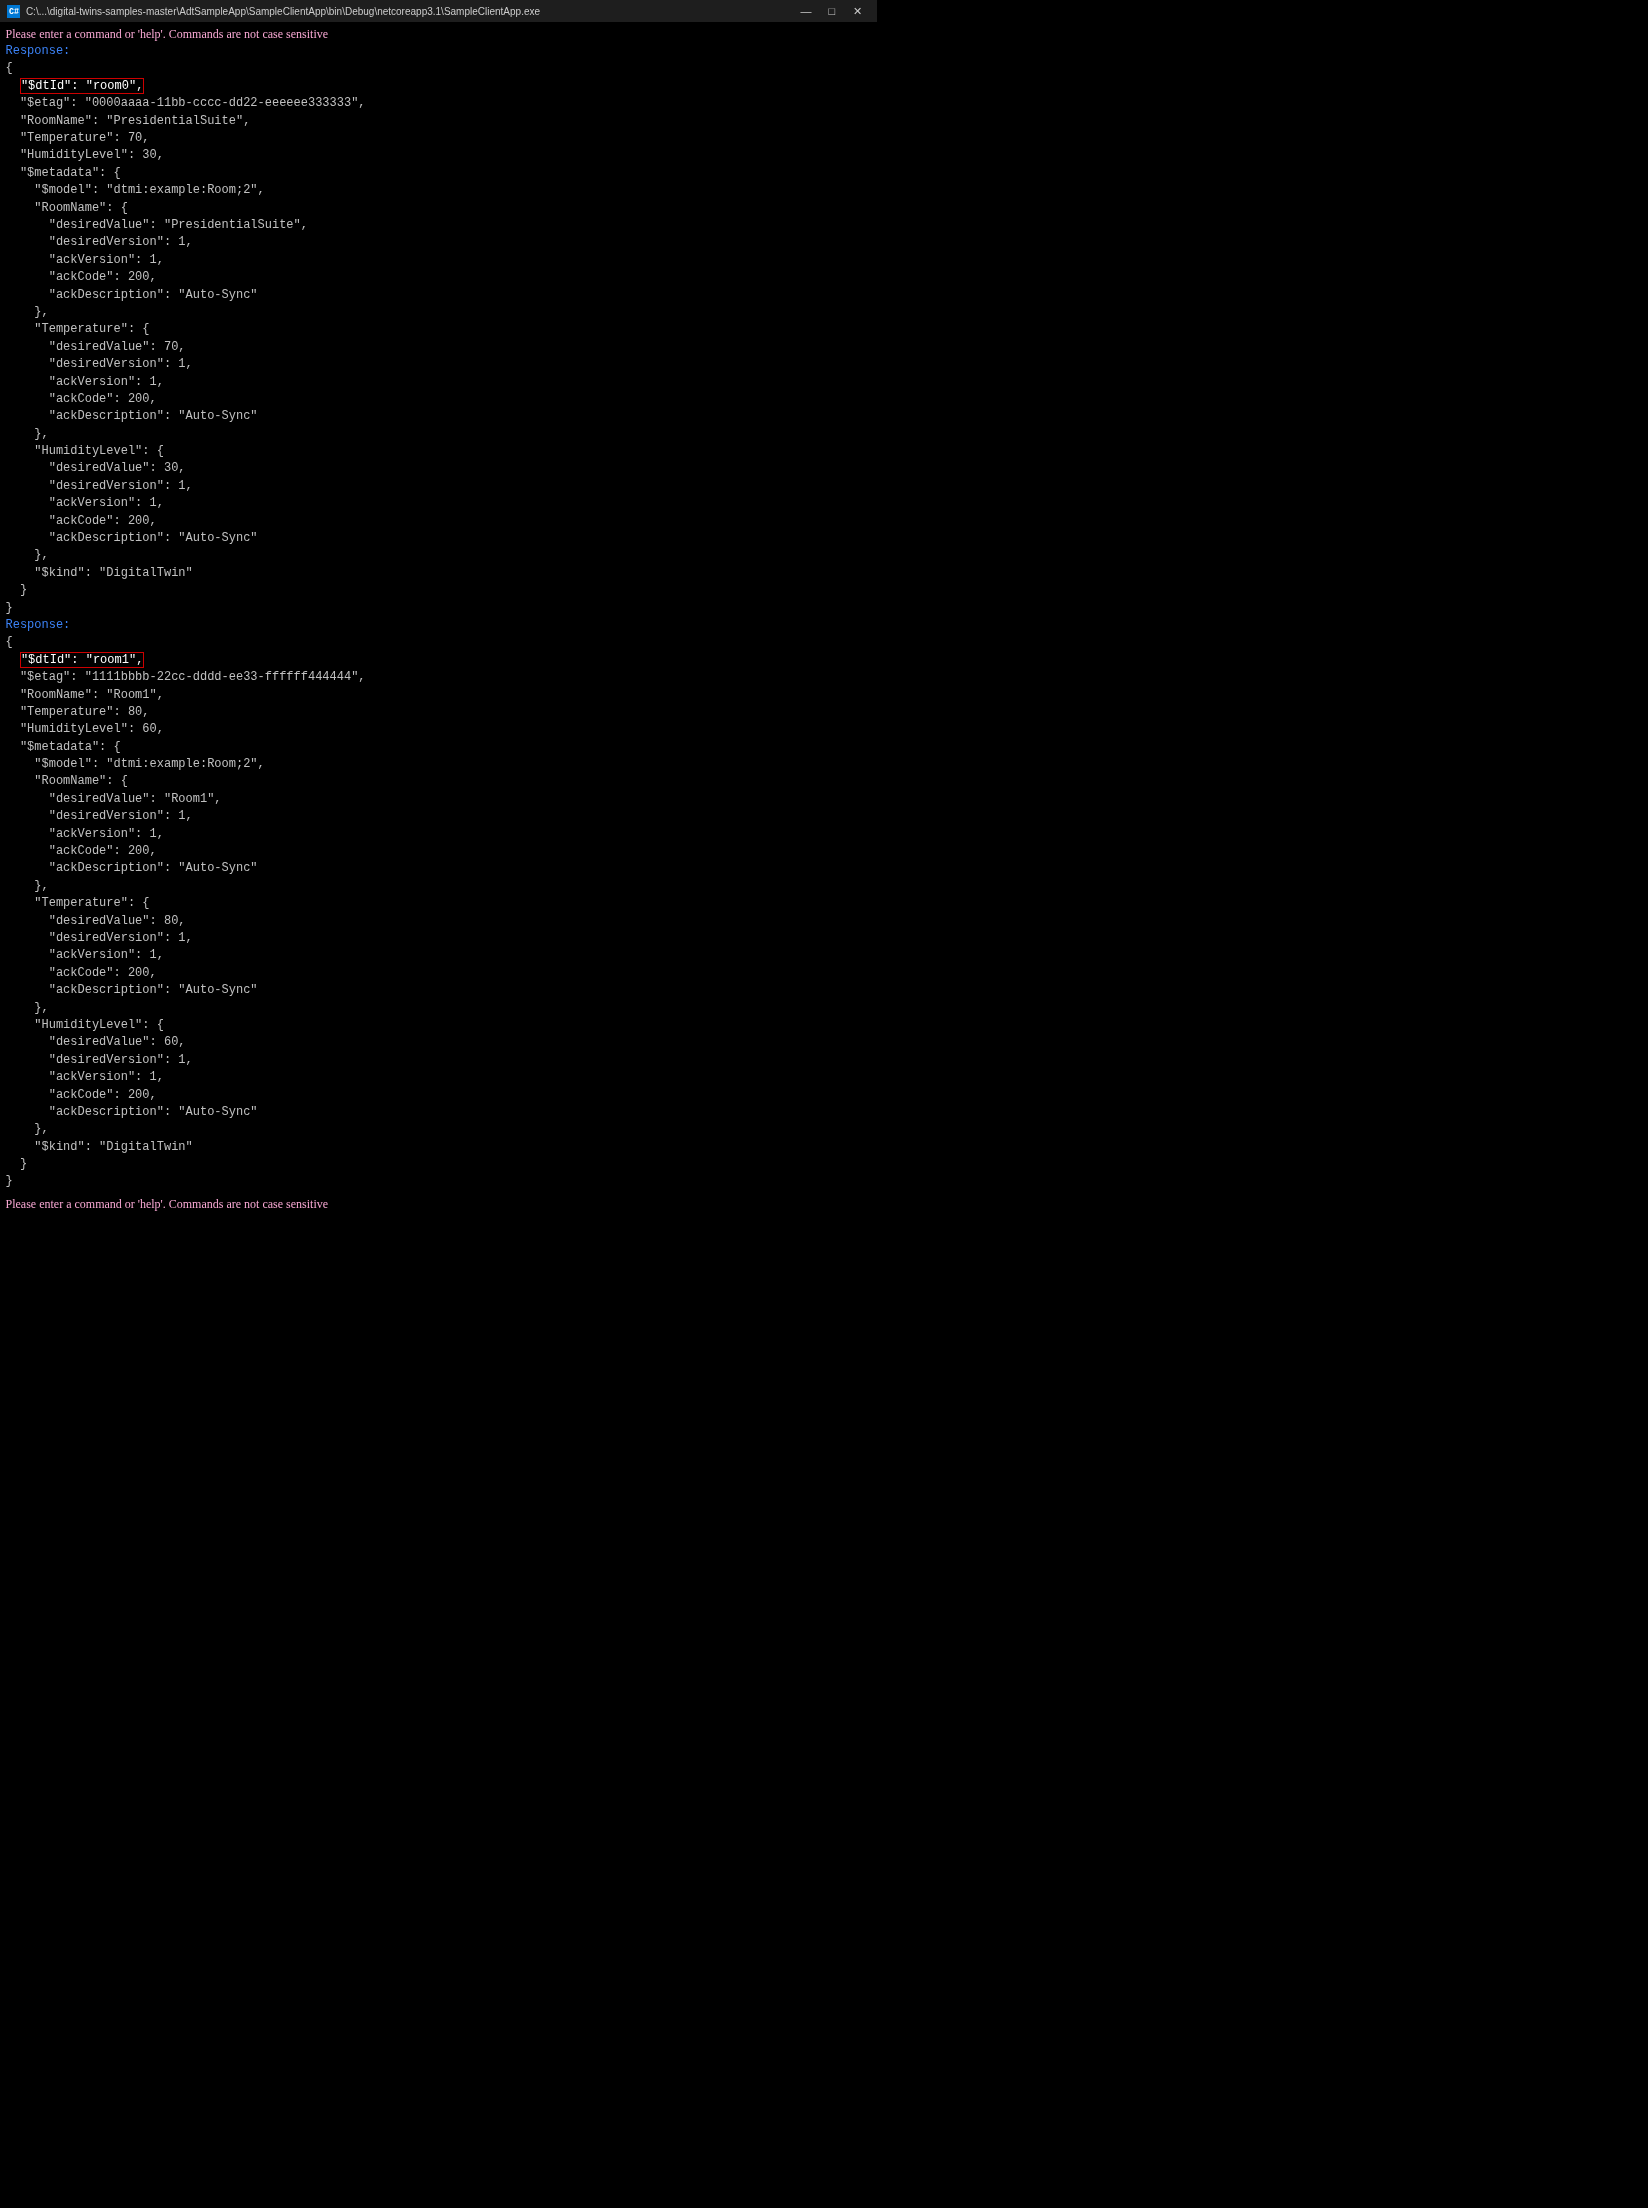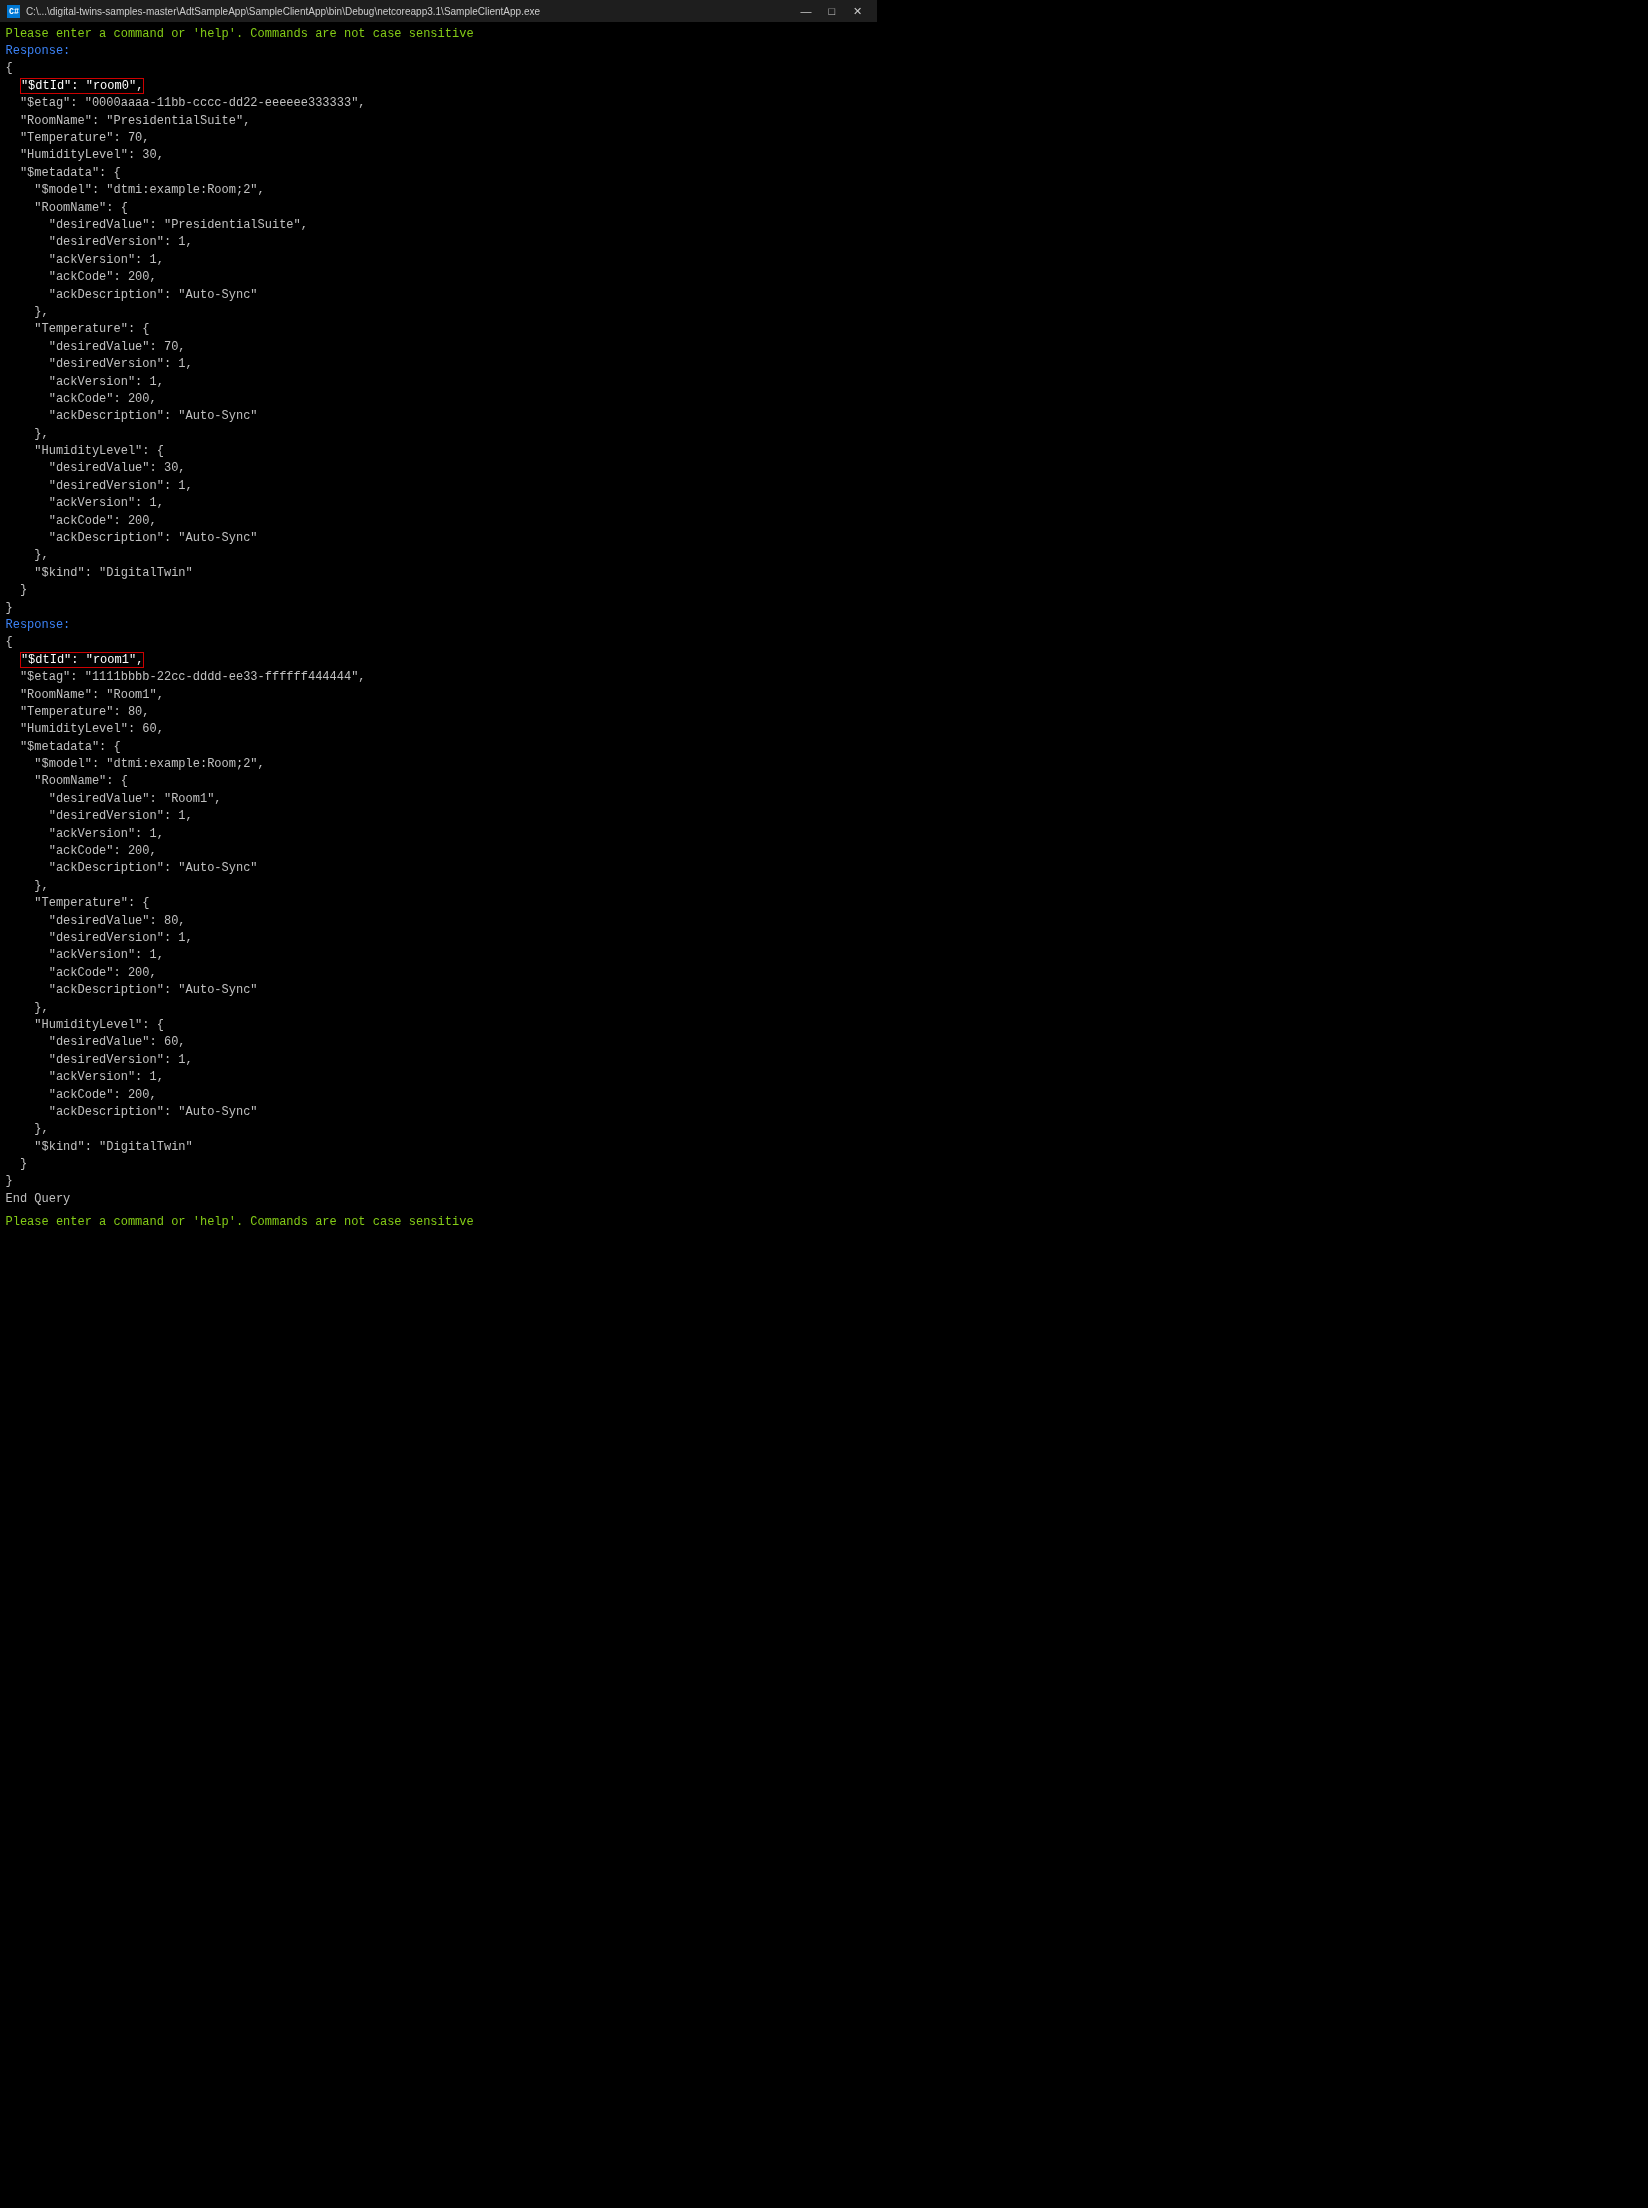--- a/index.html
+++ b/index.html
@@ -83,21 +83,22 @@
     .console-area {
       flex: 1;
       padding: 3.7px 5.5px;
       background: #000000;
       overflow-y: auto;
       color: #c0c0c0;
       line-height: 1.45;
     }
 
     .line-cyan {
-      color: #84cc16;
+      color: #f9a8d4;
+      font-family: Liberation Serif, serif;
     }
 
     .line-white {
       color: #ffffff;
     }
 
     .line-default {
       color: #c0c0c0;
     }
 
@@ -206,21 +207,20 @@
     <div class="line-default">&nbsp;&nbsp;&nbsp;&nbsp;&nbsp;&nbsp;"desiredValue": 60,</div>
     <div class="line-default">&nbsp;&nbsp;&nbsp;&nbsp;&nbsp;&nbsp;"desiredVersion": 1,</div>
     <div class="line-default">&nbsp;&nbsp;&nbsp;&nbsp;&nbsp;&nbsp;"ackVersion": 1,</div>
     <div class="line-default">&nbsp;&nbsp;&nbsp;&nbsp;&nbsp;&nbsp;"ackCode": 200,</div>
     <div class="line-default">&nbsp;&nbsp;&nbsp;&nbsp;&nbsp;&nbsp;"ackDescription": "Auto-Sync"</div>
     <div class="line-default">&nbsp;&nbsp;&nbsp;&nbsp;},</div>
     <div class="line-default">&nbsp;&nbsp;&nbsp;&nbsp;"$kind": "DigitalTwin"</div>
     <div class="line-default">&nbsp;&nbsp;}</div>
     <div class="line-default">}</div>
 
-    <div class="line-default">End Query</div>
 
   </div>
 
   <div class="bottom-bar">
     <span class="line-cyan">Please enter a command or 'help'. Commands are not case sensitive</span>
   </div>
 
 </div>
 
 

